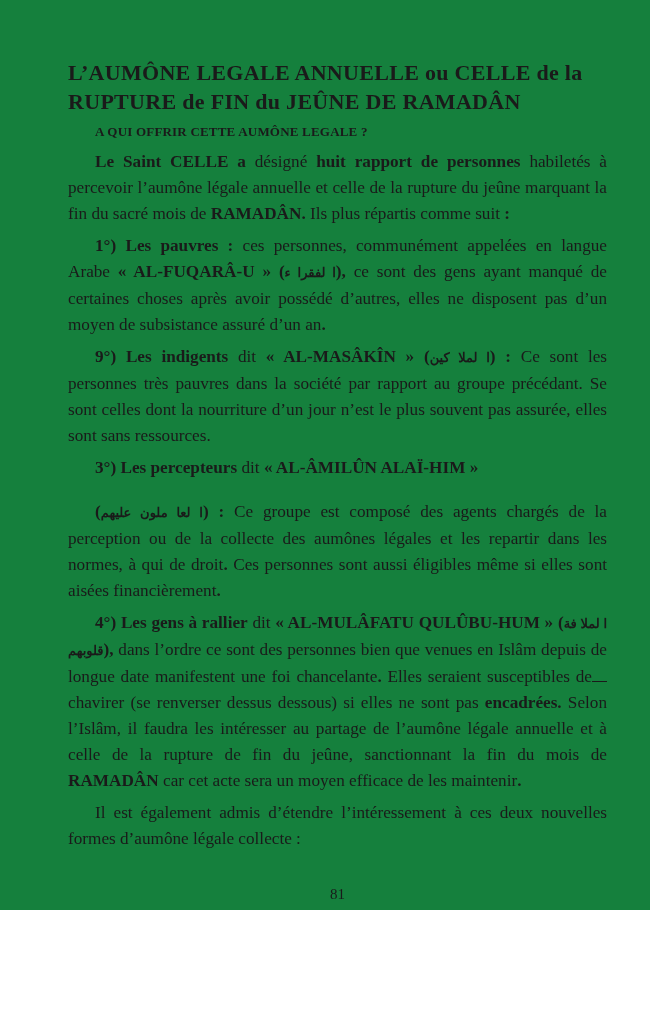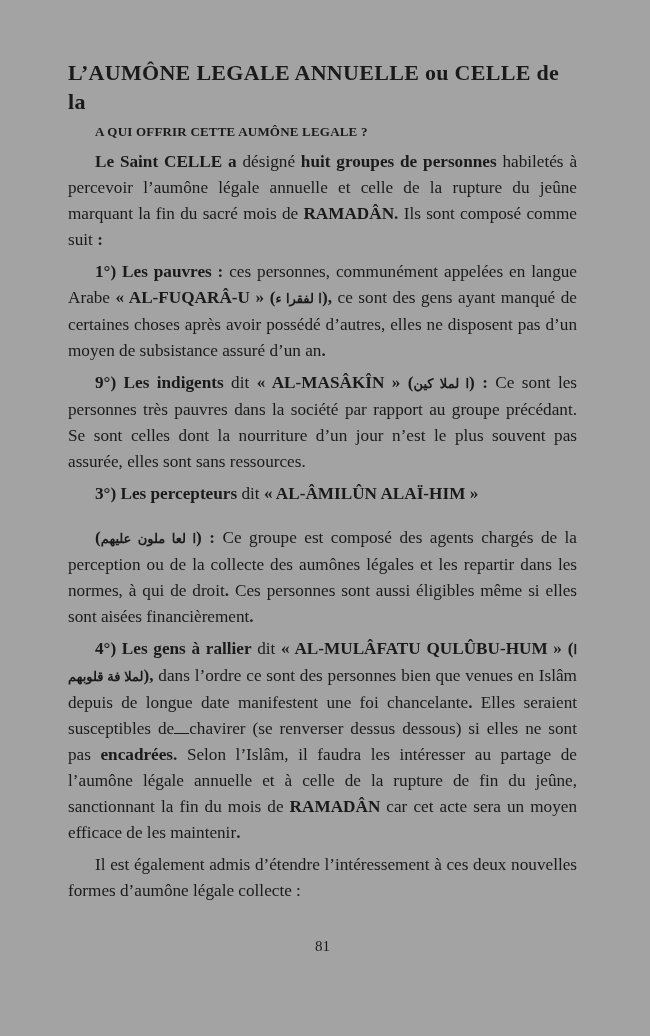--- a/index.html
+++ b/index.html
@@ -7,23 +7,23 @@
     width: 650px;
     height: 1036px;
     background: #ffffff;
     color: #1a1a1a;
     font-family: "Liberation Serif", serif;
     overflow: hidden;
   }
   .page {
     box-sizing: border-box;
     width: 650px;
-    height: 1036px;
-    padding: 58px 73px 0 68px;
-    background: #a3a3a3;
+    height: 910px;
+    padding: 58px 43px 0 68px;
+    background: #15803d;
   }
   .title {
     font-size: 22px;
     line-height: 29px;
     font-weight: bold;
     letter-spacing: 0.3px;
     margin: 0 0 8px 0;
   }
   .title span { display: block; }
   .subtitle {
@@ -60,25 +60,26 @@
     margin-top: 34px;
   }
 </style>
 </head>
 <body>
 
 <div class="page">
 
   <h1 class="title">
     <span>L’AUMÔNE LEGALE ANNUELLE ou CELLE de la</span>
+    <span>RUPTURE de FIN du JEÛNE DE RAMADÂN</span>
   </h1>
 
   <div class="subtitle">A QUI OFFRIR CETTE AUMÔNE LEGALE ?</div>
 
-  <p class="body"><span class="b">Le Saint CELLE a</span><span> désigné </span><span class="b">huit groupes de personnes</span><span> habiletés à percevoir l’aumône légale annuelle et celle de la rupture du jeûne marquant la fin du sacré mois de </span><span class="b">RAMADÂN.</span><span> Ils sont composé comme suit </span><span class="b">:</span></p>
+  <p class="body"><span class="b">Le Saint CELLE a</span><span> désigné </span><span class="b">huit rapport de personnes</span><span> habiletés à percevoir l’aumône légale annuelle et celle de la rupture du jeûne marquant la fin du sacré mois de </span><span class="b">RAMADÂN.</span><span> Ils plus répartis comme suit </span><span class="b">:</span></p>
 
   <p class="body"><span class="b">1°) Les pauvres :</span><span> ces personnes, communément appelées en langue Arabe </span><span class="b">« AL-FUQARÂ-U » (</span><span class="b ar" dir="rtl">ا لفقرا ء</span><span class="b">),</span><span> ce sont des gens ayant manqué de certaines choses après avoir possédé d’autres, elles ne disposent pas d’un moyen de subsistance assuré d’un an</span><span class="b">.</span></p>
 
   <p class="body"><span class="b">9°) Les indigents</span><span> dit </span><span class="b">« AL-MASÂKÎN » (</span><span class="b ar" dir="rtl">ا لملا كين</span><span class="b">) :</span><span> Ce sont les personnes très pauvres dans la société par rapport au groupe précédant. Se sont celles dont la nourriture d’un jour n’est le plus souvent pas assurée, elles sont sans ressources.</span></p>
 
   <p class="body tight"><span class="b">3°) Les percepteurs</span><span> dit </span><span class="b">« AL-ÂMILÛN ALAÏ-HIM »</span></p>
 
   <p class="body"><span class="b">(</span><span class="b ar" dir="rtl">ا لعا ملون عليهم</span><span class="b">) :</span><span> Ce groupe est composé des agents chargés de la perception ou de la collecte des aumônes légales et les repartir dans les normes, à qui de droit</span><span class="b">.</span><span> Ces personnes sont aussi éligibles même si elles sont aisées financièrement</span><span class="b">.</span></p>
 
   <p class="body"><span class="b">4°) Les gens à rallier</span><span> dit </span><span class="b">« AL-MULÂFATU QULÛBU-HUM » (</span><span class="b ar" dir="rtl">ا لملا فة قلوبهم</span><span class="b">),</span><span> dans l’ordre ce sont des personnes bien que venues en Islâm depuis de longue date manifestent une foi chancelante</span><span class="b">.</span><span> Elles seraient susceptibles de</span><span class="gap"></span><span>chavirer (se renverser dessus dessous) si elles ne sont pas </span><span class="b">encadrées.</span><span> Selon l’Islâm, il faudra les intéresser au partage de l’aumône légale annuelle et à celle de la rupture de fin du jeûne, sanctionnant la fin du mois de </span><span class="b">RAMADÂN</span><span> car cet acte sera un moyen efficace de les maintenir</span><span class="b">.</span></p>

